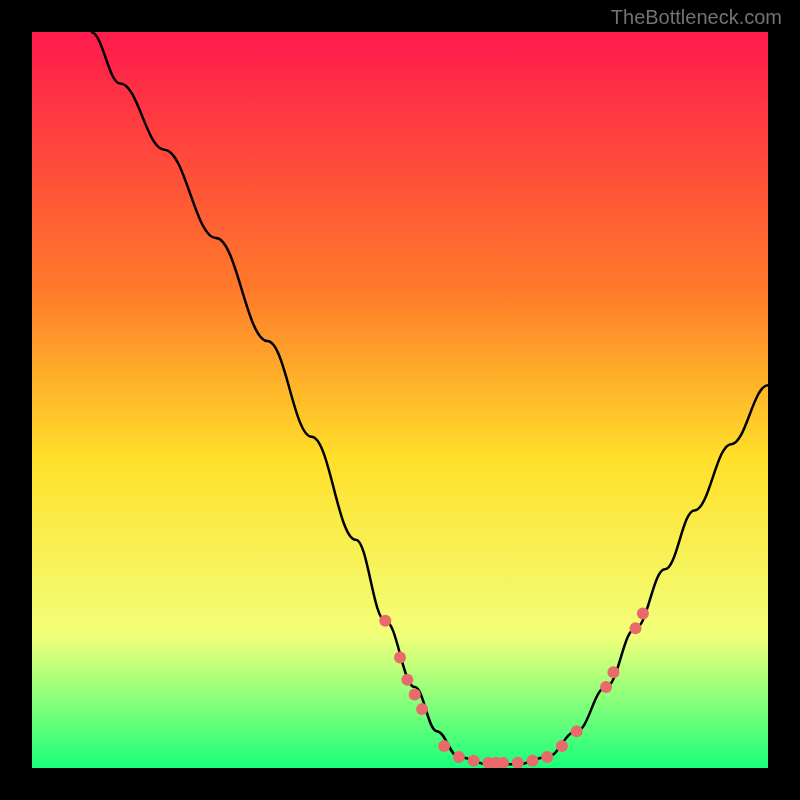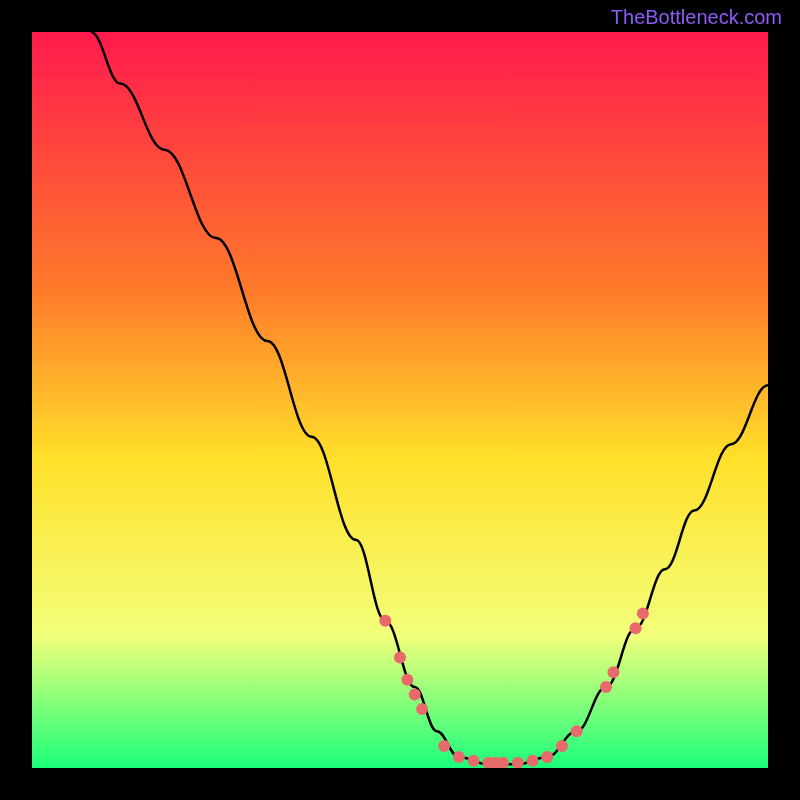--- a/index.html
+++ b/index.html
@@ -8,21 +8,21 @@
     background: #000;
     width: 800px;
     height: 800px;
     position: relative;
     font-family: Arial, sans-serif;
   }
   .watermark {
     position: absolute;
     top: 6px;
     right: 18px;
-    color: #8b5cf6;
+    color: #737373;
     font-size: 20px;
     font-weight: 500;
     z-index: 10;
   }
   .plot-area {
     position: absolute;
     left: 32px;
     top: 32px;
     width: 736px;
     height: 736px;

